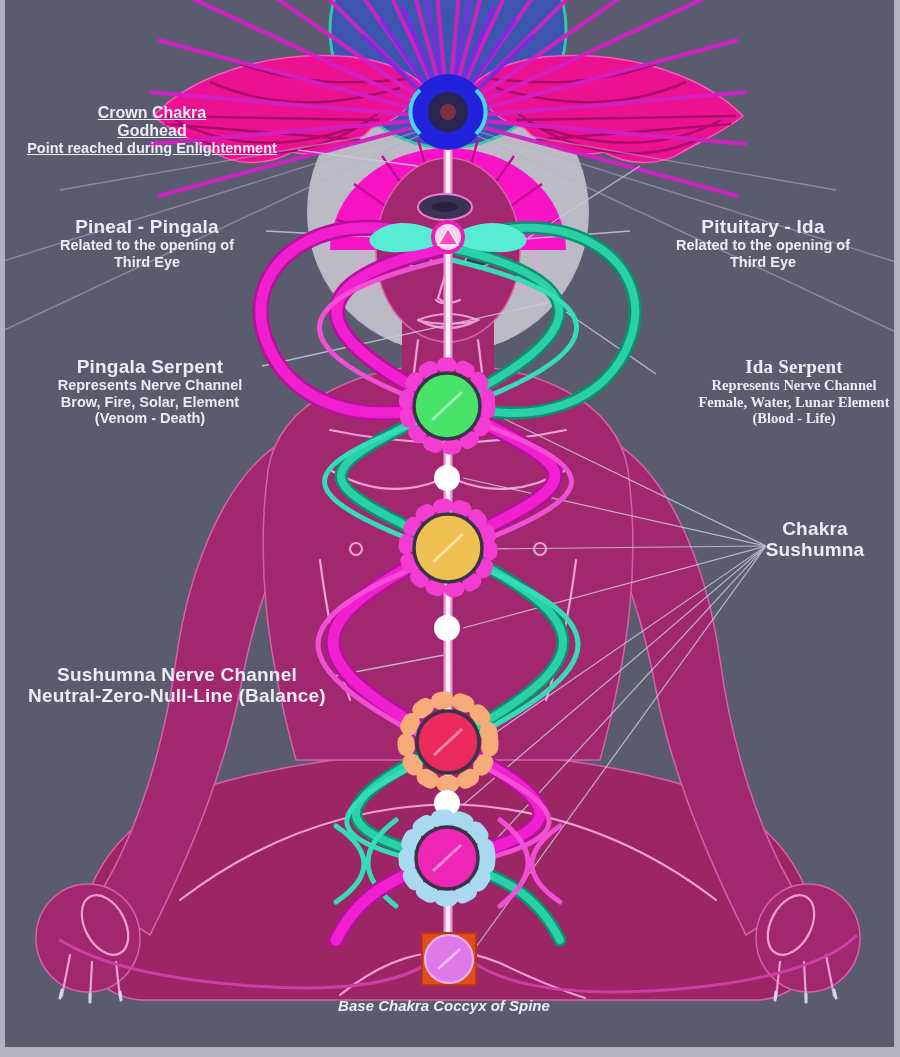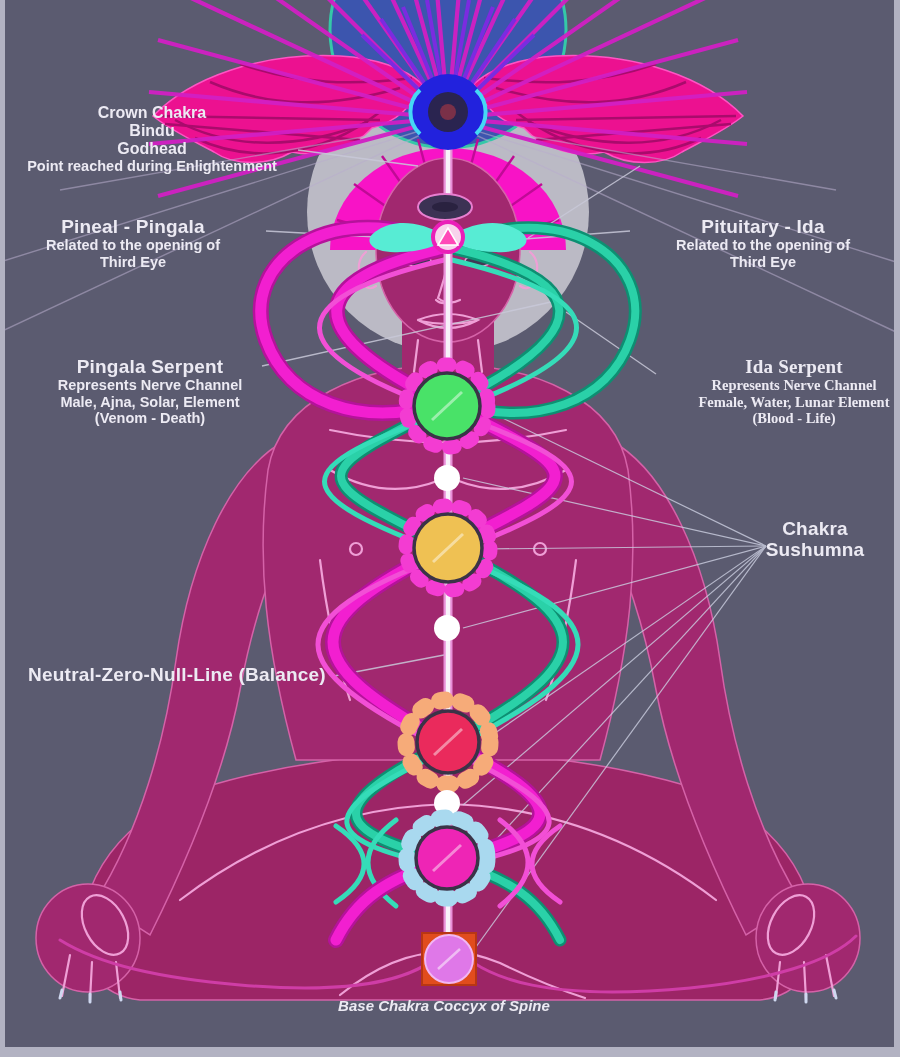--- a/index.html
+++ b/index.html
@@ -10,23 +10,23 @@
   .edge{position:absolute;background:#b2b2c2;}
   .edge.left{left:0;top:0;width:5px;height:100%;}
   .edge.right{right:0;top:0;width:6px;height:100%;}
   .edge.bottom{left:0;bottom:0;width:100%;height:10px;}
   svg.art{position:absolute;left:0;top:0;}
   .label{position:absolute;color:#eceaf3;text-align:center;line-height:1.12;}
   .label .t{font-weight:700;}
   .lg{font-size:19px;font-weight:700;letter-spacing:.2px;}
   .md{font-size:16px;font-weight:700;}
   .sm{font-size:14.5px;font-weight:600;}
-  .crown-block{left:6px;top:104px;width:292px;}
+  .crown-block{left:6px;top:104px;width:292px;text-decoration:underline;}
   .thalamus-block{left:600px;top:114px;width:272px;}
-  .pineal-block{left:12px;top:216px;width:242px;}
+  .pineal-block{left:26px;top:216px;width:242px;}
   .pituitary-block{left:640px;top:216px;width:246px;}
   .pingala-block{left:22px;top:356px;width:256px;text-align:center;}
   .ida-block{left:670px;top:356px;width:248px;font-family:Liberation Serif, serif;}
   .vortices-block{left:742px;top:518px;width:146px;}
   .sushumna-block{left:18px;top:664px;width:318px;}
   .base-block{left:294px;top:998px;width:300px;font-size:15px;font-weight:700;font-style:italic;}
 </style>
 </head>
 <body>
 
@@ -293,56 +293,56 @@
       <path d="M 448,228 L 438,245 L 458,245 Z" fill="#ff49b8" stroke="#ffffff" stroke-width="1.5"></path>
     </g>
   </svg>
 
   <div class="edge left"></div>
   <div class="edge right"></div>
   <div class="edge bottom"></div>
 
   <div class="label crown-block">
     <div class="md">Crown Chakra</div>
-    <div class="md">Bindu</div>
     <div class="md">Godhead</div>
     <div class="sm">Point reached during Enlightenment</div>
   </div>
 
 
   <div class="label pineal-block">
     <div class="lg t">Pineal - Pingala</div>
     <div class="sm">Related to the opening of</div>
     <div class="sm">Third Eye</div>
   </div>
 
   <div class="label pituitary-block">
     <div class="lg t">Pituitary - Ida</div>
     <div class="sm">Related to the opening of</div>
     <div class="sm">Third Eye</div>
   </div>
 
   <div class="label pingala-block">
     <div class="lg t">Pingala Serpent</div>
     <div class="sm">Represents Nerve Channel</div>
-    <div class="sm">Male, Ajna, Solar, Element</div>
+    <div class="sm">Brow, Fire, Solar, Element</div>
     <div class="sm">(Venom - Death)</div>
   </div>
 
   <div class="label ida-block">
     <div class="lg t">Ida Serpent</div>
     <div class="sm">Represents Nerve Channel</div>
     <div class="sm">Female, Water, Lunar Element</div>
     <div class="sm">(Blood - Life)</div>
   </div>
 
   <div class="label vortices-block">
     <div class="lg">Chakra</div>
     <div class="lg">Sushumna</div>
   </div>
 
   <div class="label sushumna-block">
+    <div class="lg">Sushumna Nerve Channel</div>
     <div class="lg">Neutral-Zero-Null-Line (Balance)</div>
   </div>
 
   <div class="label base-block">Base Chakra Coccyx of Spine</div>
 
 </div>
 
 </body></html>

